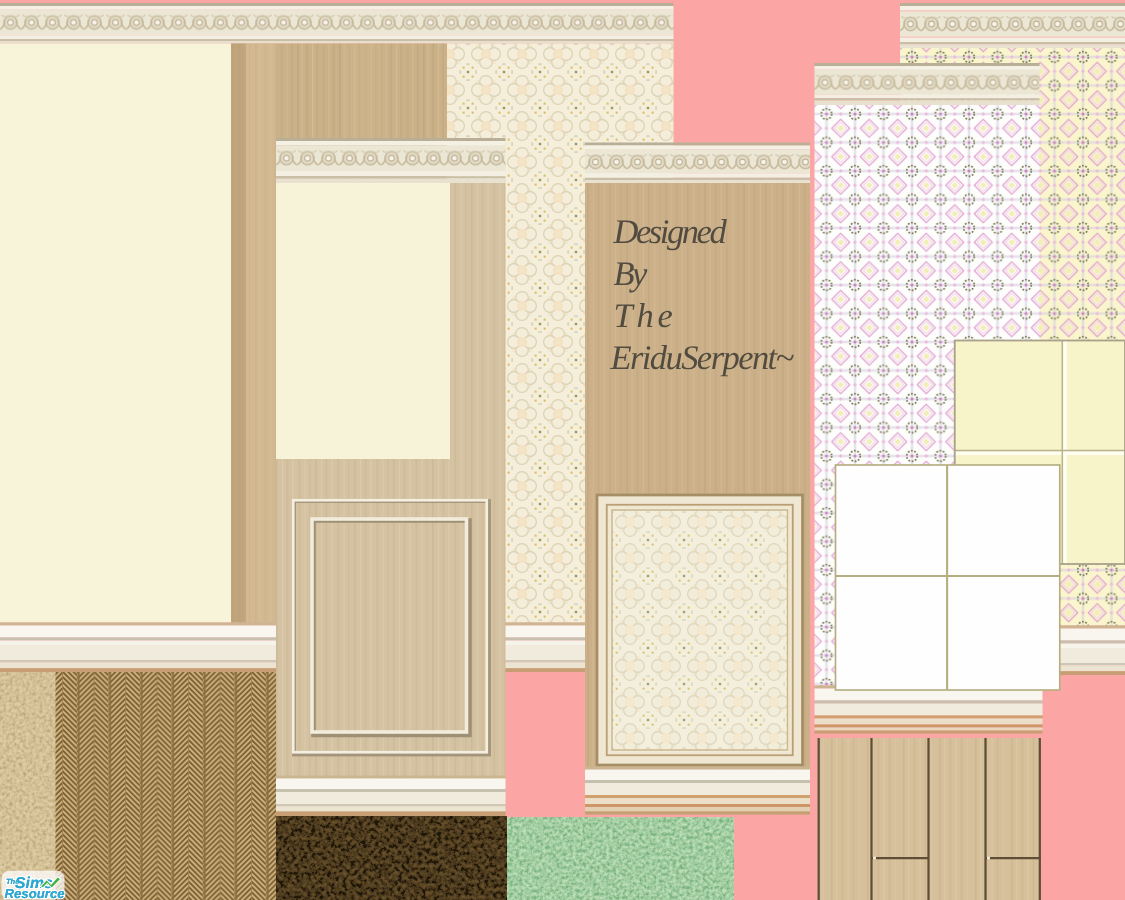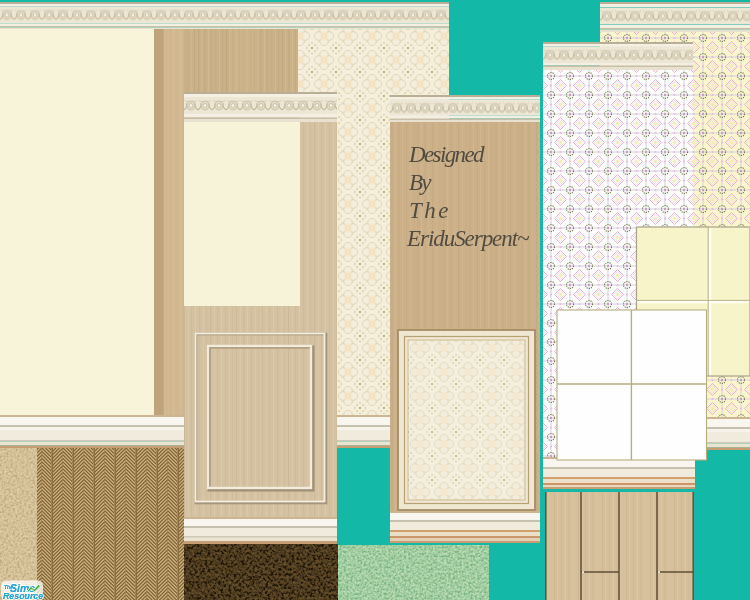--- a/index.html
+++ b/index.html
@@ -1,16 +1,16 @@
 <!DOCTYPE html>
 <html><head>
 <meta charset="utf-8">
 <style>
 html,body{margin:0;padding:0;background:#fff;}
-#canvas{position:relative;width:750px;height:600px;background:#14b8a6;overflow:hidden;font-family:"Liberation Sans",sans-serif;}
+#canvas{position:relative;width:750px;height:600px;background:#fca5a5;overflow:hidden;font-family:"Liberation Sans",sans-serif;}
 svg{display:block;}
 </style>
 </head>
 <body>
 <div id="canvas">
 <svg width="750" height="600" viewBox="0 0 750 600" xmlns="http://www.w3.org/2000/svg">
 <defs>
 <pattern id="wood1" width="28" height="420" patternUnits="userSpaceOnUse">
  <rect width="28" height="420" fill="#cab188"></rect>
  <rect x="2" width="1.2" height="420" fill="#c2a87f"></rect>

